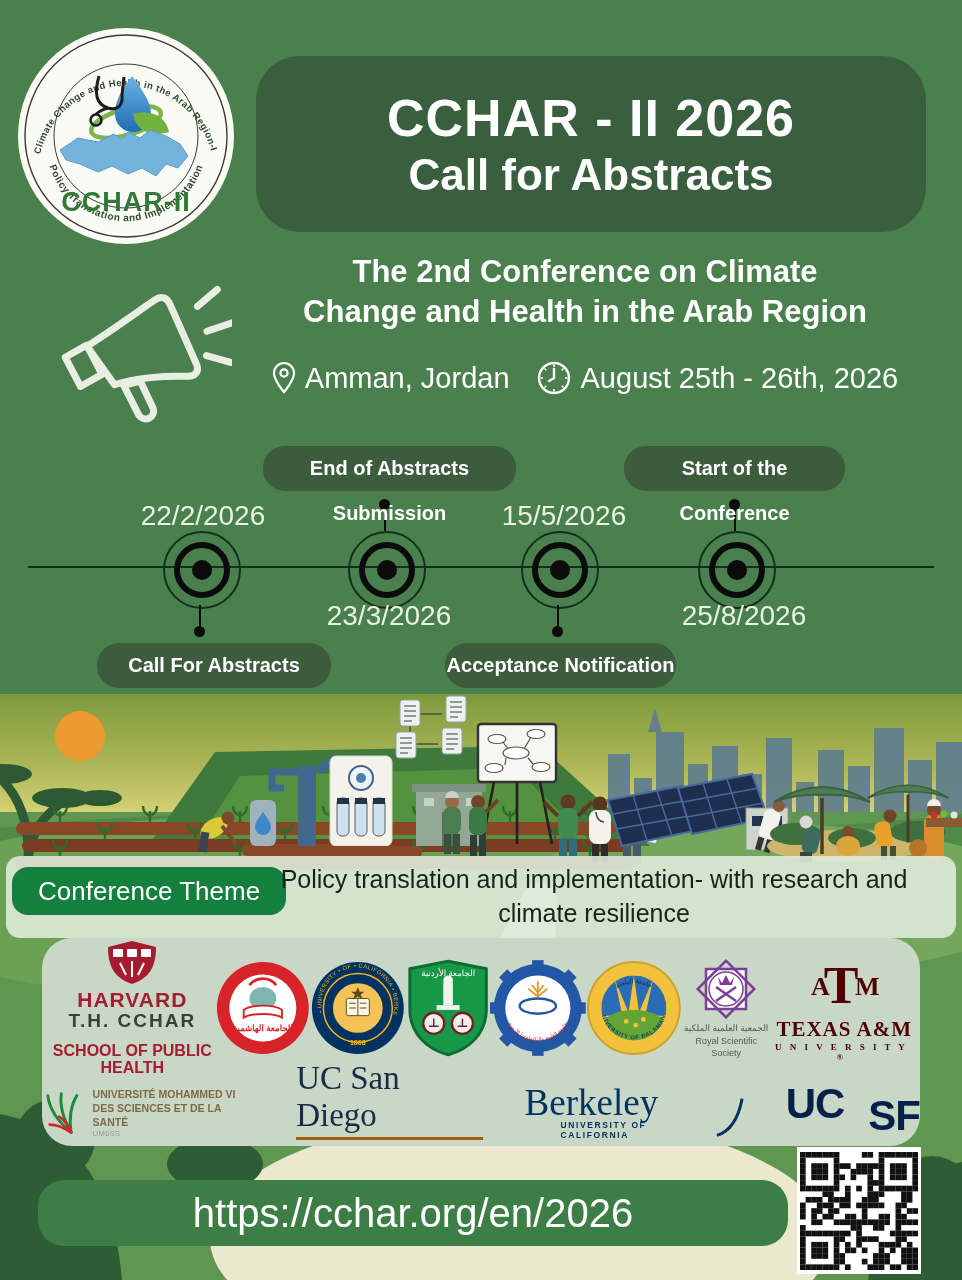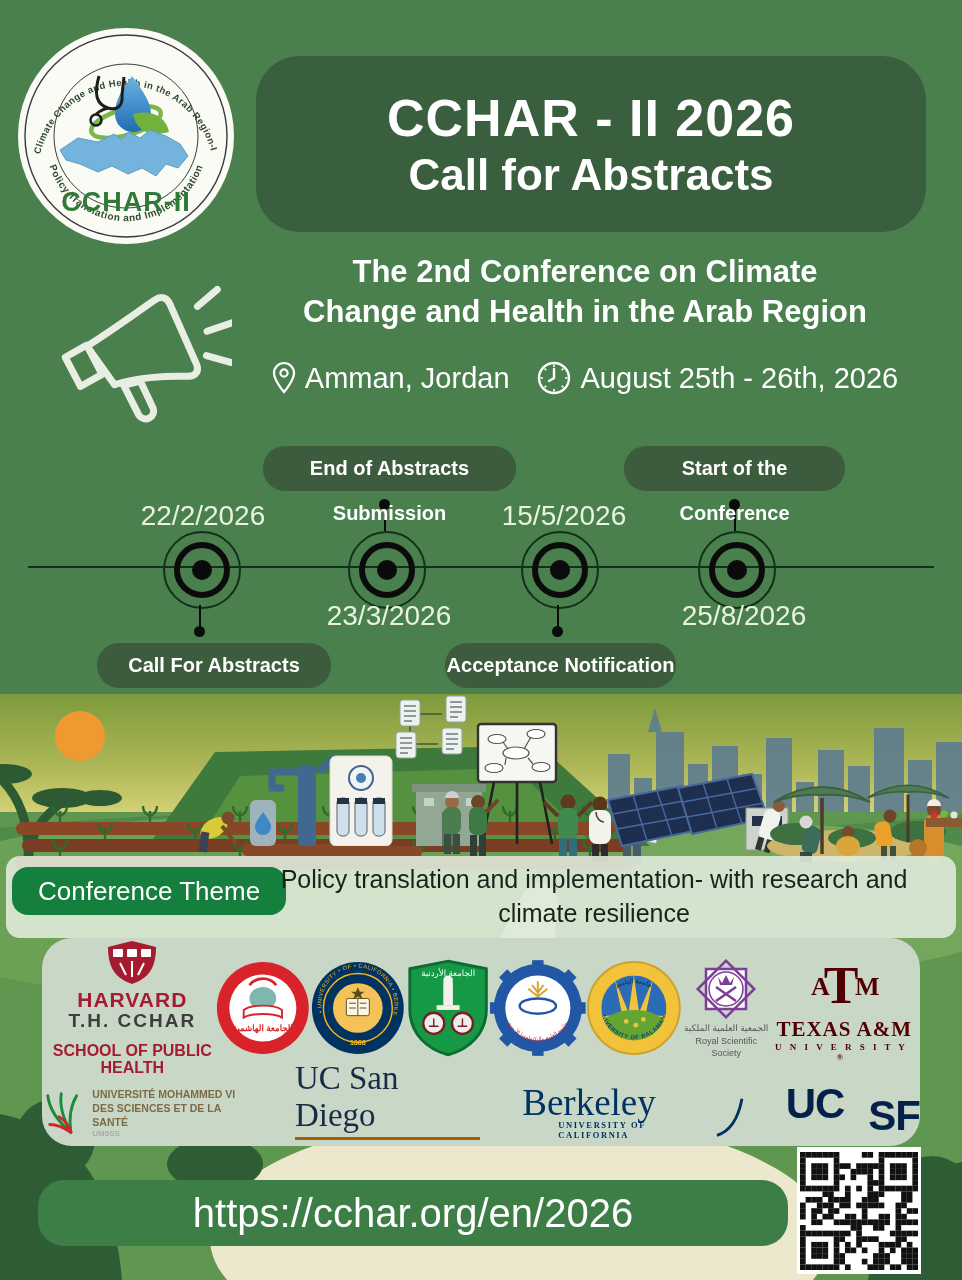--- a/index.html
+++ b/index.html
@@ -48,21 +48,21 @@
   .tamu{text-align:center;color:#500000;font-family:"Liberation Serif",serif;}
   .tamu .t1{font-size:21px;font-weight:bold;letter-spacing:1px;text-align:right;}
   .tamu .t2{font-size:9px;font-weight:bold;letter-spacing:3px;}
   .um6ss{display:flex;align-items:center;gap:8px;}
   .um6ss .txt{font-size:10.5px;font-weight:bold;color:#7d6a45;line-height:1.35;}
   .um6ss .sub{font-size:8px;color:#9a9a9a;font-weight:normal;}
   .ucsd{font-family:"Liberation Serif",serif;font-size:33px;color:#182b49;border-bottom:3px solid #a16207;
         padding-bottom:3px;}
   .berk{font-family:"Liberation Serif",serif;color:#003262;text-align:left;display:flex;align-items:flex-end;gap:2px;}
   .berk .b1{font-size:37px;line-height:.95;}
-  .berk .b2{font-size:8.5px;letter-spacing:1.6px;font-family:Liberation Serif, serif;font-weight:bold;margin-left:36px;}
+  .berk .b2{font-size:8.5px;letter-spacing:1.6px;font-family:Liberation Sans, sans-serif;font-weight:bold;margin-left:36px;}
   .ucsf{font-size:42px;font-weight:bold;color:#052049;letter-spacing:-1px;display:flex;}
   .ucsf .lo{margin-top:12px;margin-left:24px;}
   .rss{display:flex;flex-direction:column;align-items:center;}
   .rss .cap{font-size:9px;color:#555;text-align:center;line-height:1.25;margin-top:2px;}
 
   
   .url-bar{left:38px;top:1180px;width:750px;height:66px;background:#3d7d46;border-radius:26px;
            display:flex;align-items:center;justify-content:center;}
   .url-text{color:#fff;font-size:40px;font-weight:500;}
   .qr-box{left:797px;top:1147px;width:124px;height:127px;background:#fff;display:flex;

